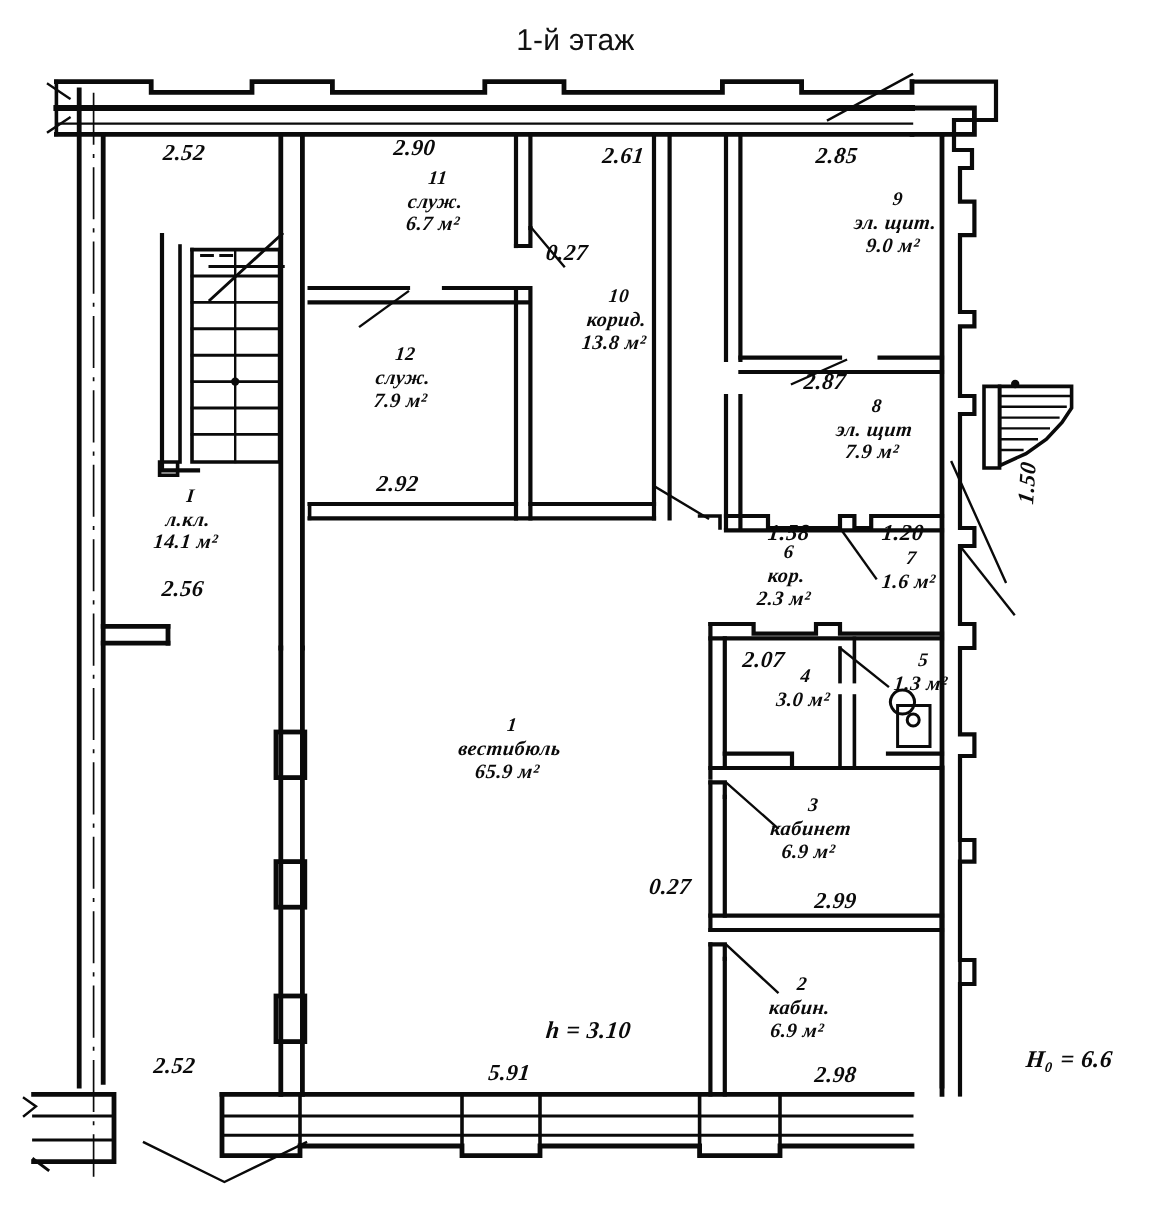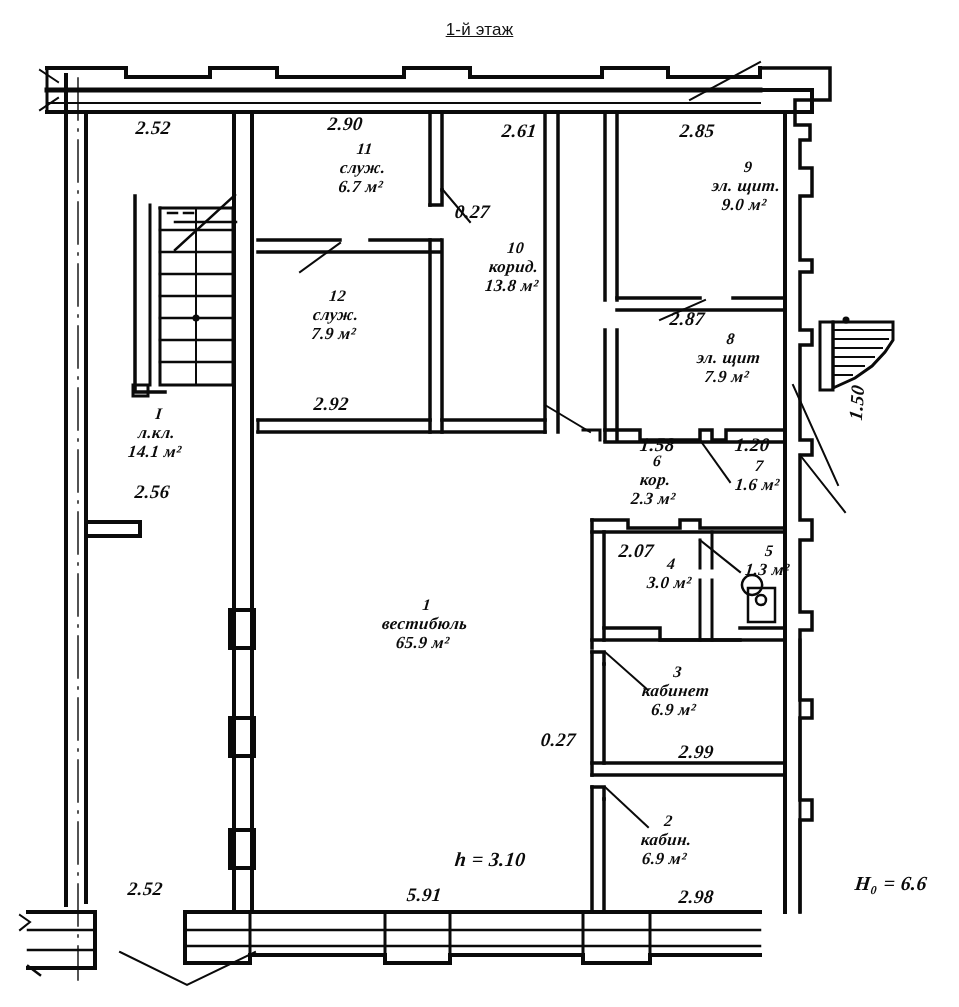--- a/index.html
+++ b/index.html
@@ -19,25 +19,24 @@
     width: 959px;
     height: 1007px;
     background: #ffffff;
   }
   #plan-title {
     position: absolute;
     left: 0;
     top: 20px;
     width: 959px;
     text-align: center;
-    font-size: 17px;
+    font-size: 25px;
     color: #111111;
     font-family: "Liberation Sans", sans-serif;
     letter-spacing: 0.2px;
-    text-decoration: underline;
   }
   svg#floorplan {
     position: absolute;
     left: 0;
     top: 0;
     width: 959px;
     height: 1007px;
   }
   .lbl {
     position: absolute;

